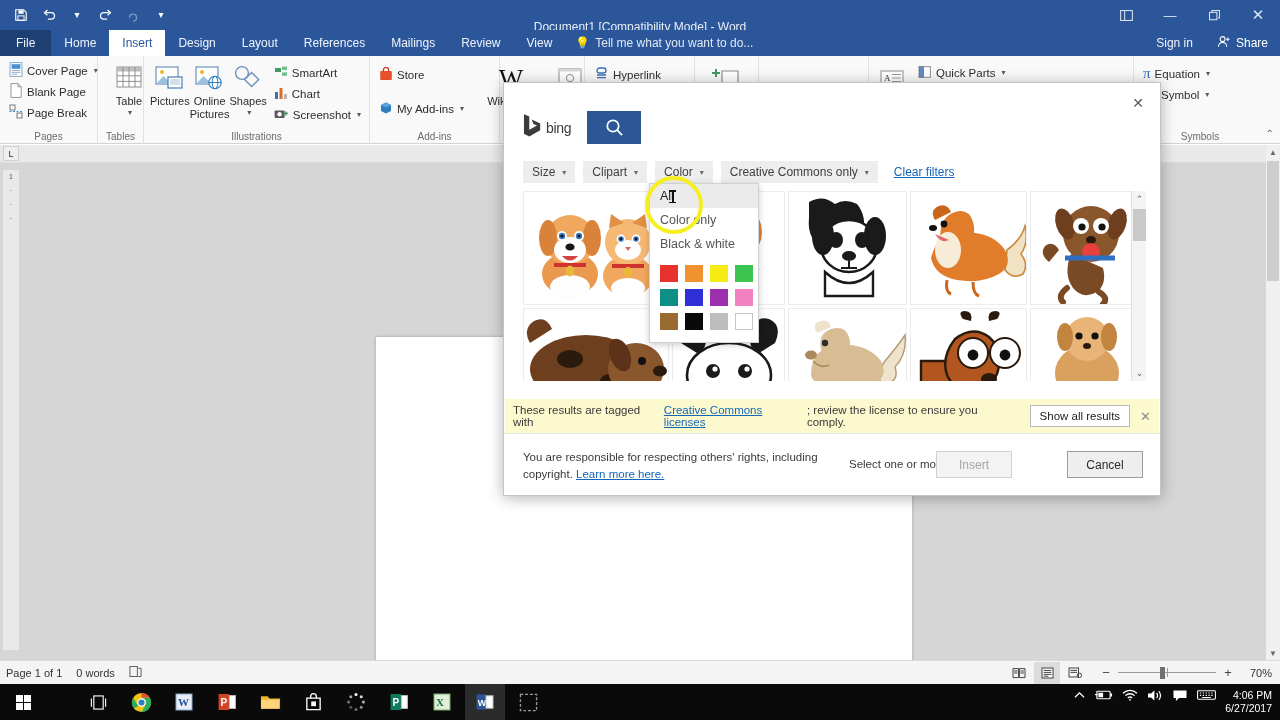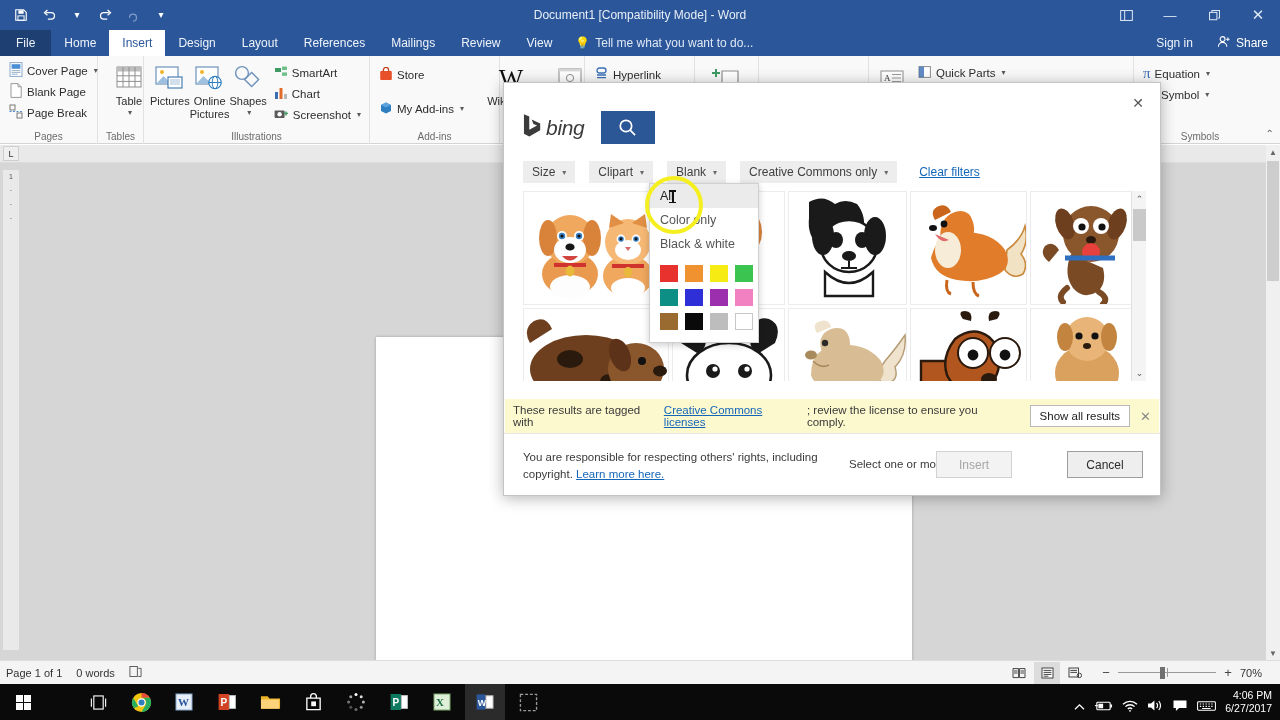--- a/index.html
+++ b/index.html
@@ -17,21 +17,21 @@
     background: #2b579a; color: #fff;
   }
   .qat { position: absolute; left: 8px; top: 0; height: 30px; display: flex; align-items: center; gap: 2px; }
   .qat-btn {
     width: 26px; height: 26px; display: flex; align-items: center; justify-content: center;
     color: #ffffff; font-size: 15px; line-height: 1;
   }
   .qat-btn.dim { color: #7e9cc8; }
   .qat-btn.small { font-size: 10px; }
   .title-text {
-    position: absolute; left: 0; top: 0; width: 1280px; height: 30px;
+    position: absolute; left: 0; top: 12px; width: 1280px; height: 30px;
     display: flex; align-items: center; justify-content: center;
     font-size: 12px; color: #e8eef7; pointer-events: none;
   }
   .win-ctrls { position: absolute; right: 0; top: 0; height: 30px; display: flex; align-items: center; }
   .win-btn {
     width: 44px; height: 30px; display: flex; align-items: center; justify-content: center;
     color: #dde7f5; font-size: 13px;
   }
   .win-btn.close { font-size: 15px; }
 
@@ -139,73 +139,73 @@
     width: 26px; height: 22px; display: flex; align-items: center; justify-content: center;
     font-size: 12px; color: #444;
   }
   .viewbtn.active { background: #dcdcdc; }
   .zoomrow { display: flex; align-items: center; gap: 6px; margin-left: 10px; font-size: 11px; color: #333; }
   .zoom-minus, .zoom-plus { font-size: 13px; color: #444; width: 12px; text-align: center; }
   .zoom-track { position: relative; width: 98px; height: 12px; }
   .zoom-line { position: absolute; left: 0; top: 5px; width: 98px; height: 1px; background: #9a9a9a; }
   .zoom-mid { position: absolute; left: 49px; top: 1px; width: 1px; height: 9px; background: #9a9a9a; }
   .zoom-handle { position: absolute; left: 42px; top: 0; width: 5px; height: 12px; background: #707070; }
-  .zoom-pct { width: 32px; text-align: left; }
+  .zoom-pct { width: 32px; text-align: right; }
 
   
   .taskbar {
     position: absolute; left: 0; top: 684px; width: 1280px; height: 36px;
     background: #0a0a0a; display: flex; align-items: center;
   }
   .startbtn { width: 46px; height: 36px; display: flex; align-items: center; justify-content: center; }
   .winlogo { width: 15px; height: 15px; display: grid; grid-template-columns: 7px 7px; grid-template-rows: 7px 7px; gap: 1px; }
   .winlogo i { background: #fff; display: block; }
   .searchbox {
     width: 262px; height: 30px; background: #262626; margin-left: 2px;
     display: flex; align-items: center; padding-left: 12px;
     font-size: 11.5px; color: #9a9a9a;
   }
   .tasks { display: flex; align-items: center; margin-left: 32px; gap: 3px; }
   .taskicon {
     width: 40px; height: 36px; display: flex; align-items: center; justify-content: center;
     position: relative;
   }
   .taskicon.active { background: #2b2b2b; }
-  .tray { margin-left: auto; display: flex; align-items: flex-end; gap: 9px; padding-right: 8px; color: #fff; font-size: 12px; }
+  .tray { margin-left: auto; display: flex; align-items: flex-start; gap: 9px; padding-right: 8px; color: #fff; font-size: 12px; }
   .clock { font-size: 10.5px; line-height: 1.25; text-align: right; color: #fff; }
 
   
   .dialog {
     position: absolute; left: 503px; top: 82px; width: 658px; height: 414px;
     background: #ffffff; border: 1px solid #c4c4c4;
     box-shadow: 0 2px 14px rgba(0,0,0,0.30);
   }
   .dlg-close {
     position: absolute; right: 8px; top: 8px; width: 28px; height: 24px;
     display: flex; align-items: center; justify-content: center;
     font-size: 14px; color: #555;
   }
   .dlg-feedback {
     position: absolute; right: 10px; top: 118px; width: 24px; height: 22px;
     display: flex; align-items: center; justify-content: center; color: #555;
   }
   .dlg-searchrow { position: absolute; left: 19px; top: 28px; display: flex; align-items: center; }
   .bing-logo { display: flex; align-items: center; gap: 4px; margin-right: 16px; }
   .bing-b { color: #3b3b3b; }
-  .bing-word { font-size: 21px; color: #3b3b3b; letter-spacing: -0.3px; font-style: italic; }
+  .bing-word { font-size: 14px; color: #3b3b3b; letter-spacing: -0.3px; }
   .searchfield {
     width: 330px; height: 33px; border: 1px solid #cfcfcf; border-right: none;
     display: flex; align-items: center; padding-left: 12px;
     font-size: 14px; color: #2c2c2c; background: #fff;
   }
   .searchgo {
     width: 54px; height: 33px; background: #2b5797;
     display: flex; align-items: center; justify-content: center; color: #fff;
   }
-  .filterbar { position: absolute; left: 19px; top: 78px; display: flex; align-items: center; gap: 14px; }
+  .filterbar { position: absolute; left: 19px; top: 78px; display: flex; align-items: center; gap: 8px; }
   .filterbtn {
     height: 22px; background: #ededed; padding: 0 9px;
     display: flex; align-items: center; gap: 5px;
     font-size: 12px; color: #404040; white-space: nowrap;
   }
   .filterbtn .caret { color: #6a6a6a; }
   .clearfilters { font-size: 12px; color: #1466b8; text-decoration: underline; margin-left: 8px; }
 
   
   .dropdown {
@@ -908,21 +908,21 @@
     <div class="filterbar">
       <div class="filterbtn">
         <span>Size</span>
         <span class="caret">▾</span>
       </div>
       <div class="filterbtn">
         <span>Clipart</span>
         <span class="caret">▾</span>
       </div>
       <div class="filterbtn">
-        <span>Blank</span>
+        <span>Color</span>
         <span class="caret">▾</span>
       </div>
       <div class="filterbtn">
         <span>Creative Commons only</span>
         <span class="caret">▾</span>
       </div>
       <div class="clearfilters">Clear filters</div>
     </div>
 
     <div class="results">

